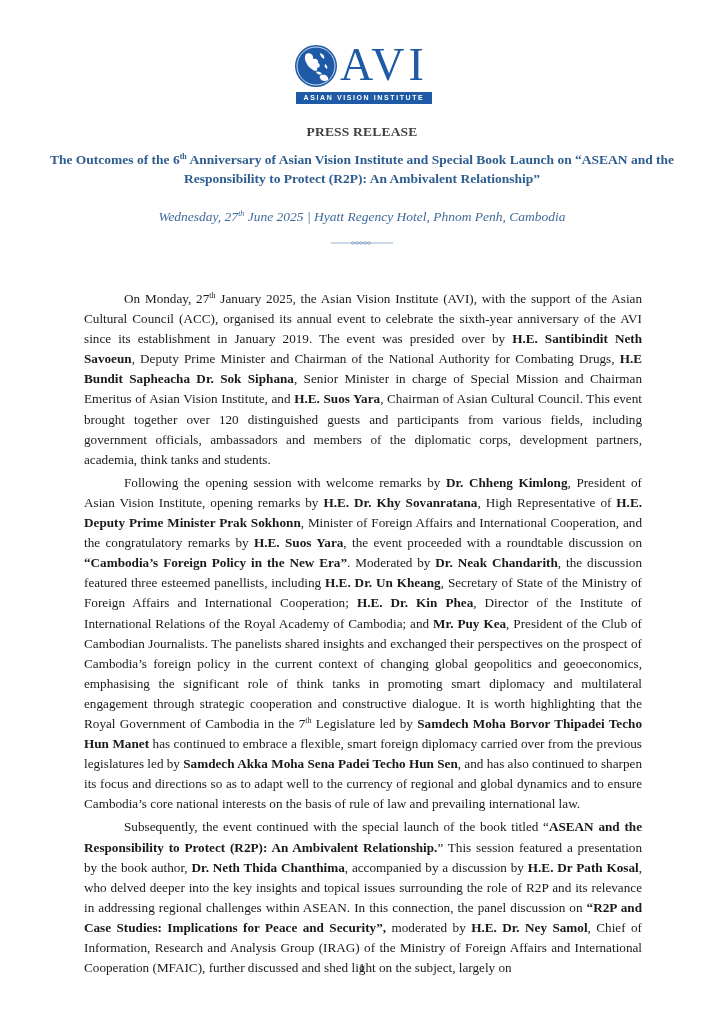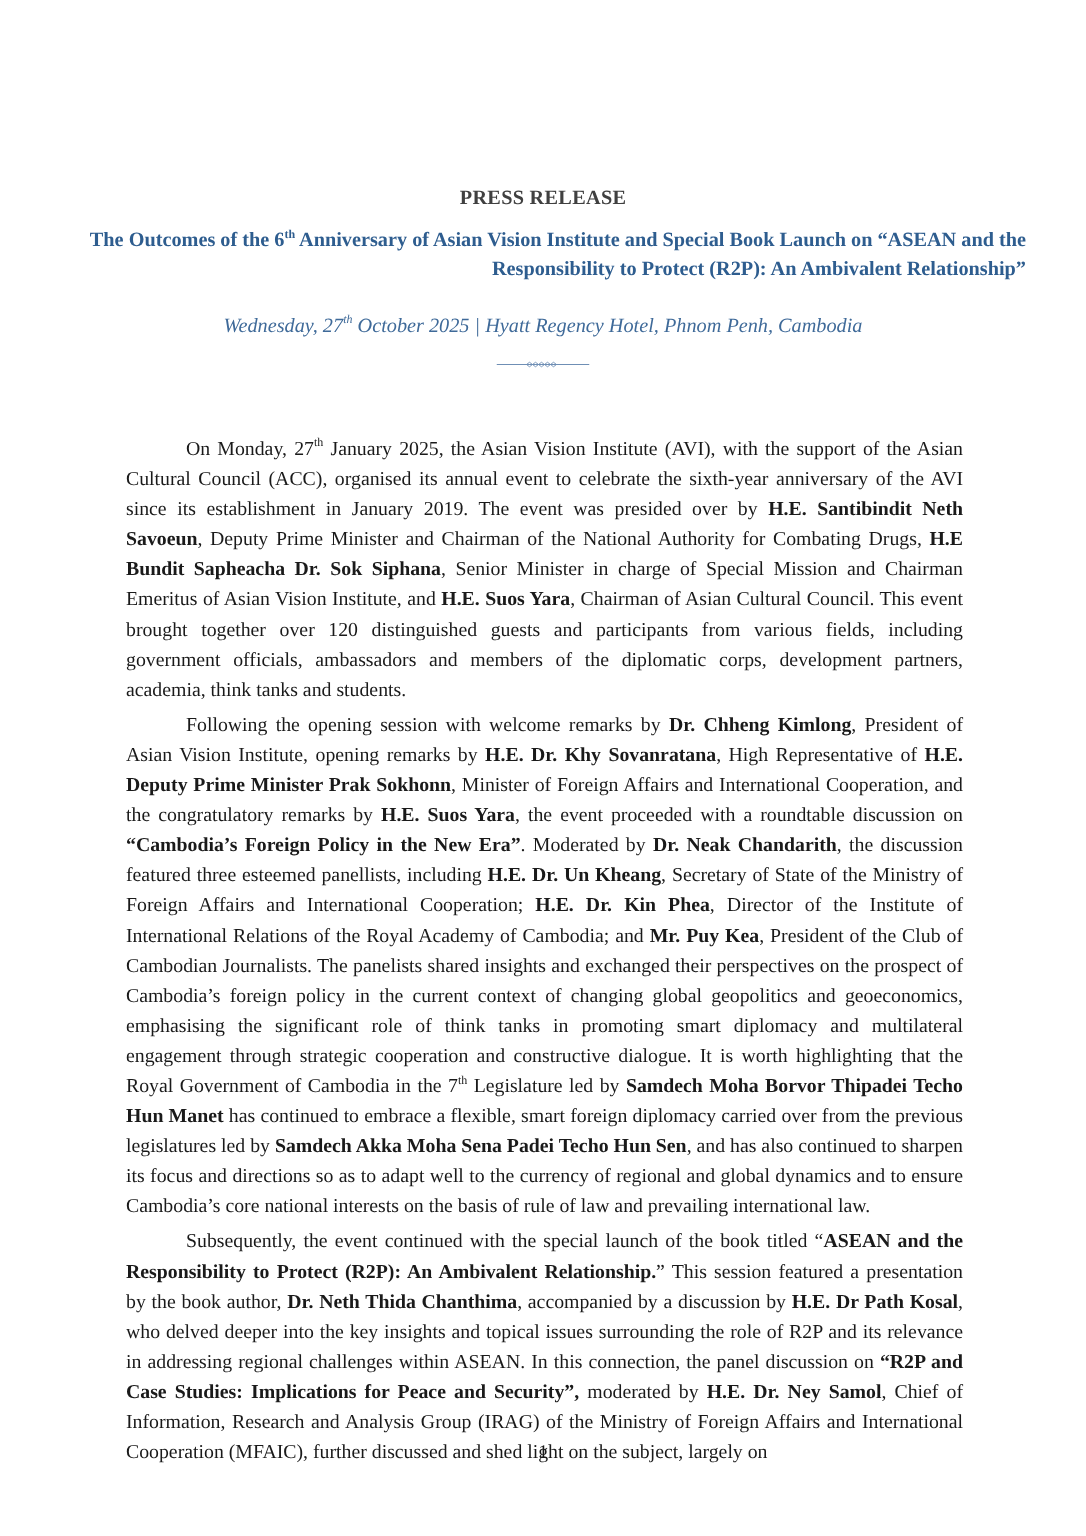--- a/index.html
+++ b/index.html
@@ -24,21 +24,21 @@
       font-family: "Liberation Sans", sans-serif; font-size: 7px; font-weight: bold;
       letter-spacing: 1.6px; text-align: center; line-height: 12px;
     }
 
     
     .press {
       position: absolute; left: 0; top: 124px; width: 724px; text-align: center;
       font-weight: bold; font-size: 13.5px; color: #404040; letter-spacing: 0.2px;
     }
     .title {
-      position: absolute; left: 40px; top: 150px; width: 644px; text-align: right;
+      position: absolute; left: 40px; top: 150px; width: 644px; text-align: center;
       font-weight: bold; font-size: 13.5px; line-height: 19px; color: #2e5d8f;
     }
     .title sup, .subtitle sup, .body sup { font-size: 8px; line-height: 0; vertical-align: super; }
     .subtitle {
       position: absolute; left: 0; top: 209px; width: 724px; text-align: center;
       font-style: italic; font-size: 13.5px; color: #3f6a99;
     }
     .divider { position: absolute; left: 331px; top: 240px; width: 62px; height: 6px; }
 
     
@@ -52,26 +52,39 @@
     .page-number {
       position: absolute; left: 0; top: 960px; width: 724px; text-align: center;
       font-size: 13px; color: #1a1a1a;
     }
   </style>
 </head>
 <body>
 
 <div class="page">
 
+  <div class="logo">
+    <svg class="logo-globe" viewBox="0 0 44 44">
+      <circle cx="22" cy="22" r="21" fill="#1f5aa6"></circle>
+      <circle cx="22" cy="22" r="19" fill="none" stroke="#ffffff" stroke-width="0.8"></circle>
+      <path d="M12 10 C16 8 20 11 19 15 C22 14 25 16 24 19 C27 20 26 24 23 24 C24 27 21 28 19 26 C17 24 14 23 13 20 C11 17 10 13 12 10 Z" fill="#ffffff"></path>
+      <path d="M26 9 C29 10 31 12 30 15 C28 14 26 12 26 9 Z" fill="#ffffff"></path>
+      <path d="M22 28 C24 27 27 28 28 30 C26 31 24 31 22 28 Z" fill="#ffffff"></path>
+      <path d="M27 31 C31 30 35 32 34 36 C31 38 27 37 26 34 C25 33 26 32 27 31 Z" fill="#ffffff"></path>
+      <path d="M31 20 C33 21 34 23 33 25 C31 24 30 22 31 20 Z" fill="#ffffff"></path>
+    </svg>
+    <div class="logo-text">AVI</div>
+    <div class="logo-bar">ASIAN VISION INSTITUTE</div>
+  </div>
 
   <div class="press">PRESS RELEASE</div>
 
   <div class="title"><span>The Outcomes of the 6</span><sup>th</sup><span> Anniversary of Asian Vision Institute and Special Book Launch on “ASEAN and the Responsibility to Protect (R2P): An Ambivalent Relationship”</span></div>
 
-  <div class="subtitle"><span>Wednesday, 27</span><sup>th</sup><span> October 2025 | Hyatt Regency Hotel, Phnom Penh, Cambodia</span></div>
+  <div class="subtitle"><span>Wednesday, 27</span><sup>th</sup><span> June 2025 | Hyatt Regency Hotel, Phnom Penh, Cambodia</span></div>
 
   <svg class="divider" viewBox="0 0 62 6">
     <line x1="0" y1="3" x2="62" y2="3" stroke="#6f8fb5" stroke-width="0.7"></line>
     <path d="M20 3 L22 1.5 L24 3 L26 1.5 L28 3 L30 1.5 L32 3 L34 1.5 L36 3 L38 1.5 L40 3 L38 4.5 L36 3 L34 4.5 L32 3 L30 4.5 L28 3 L26 4.5 L24 3 L22 4.5 Z" fill="none" stroke="#6f8fb5" stroke-width="0.6"></path>
   </svg>
 
   <div class="body">
     <p><span>On Monday, 27</span><sup>th</sup><span> January 2025, the Asian Vision Institute (AVI), with the support of the Asian Cultural Council (ACC), organised its annual event to celebrate the sixth-year anniversary of the AVI since its establishment in January 2019. The event was presided over by </span><b>H.E. Santibindit Neth Savoeun</b><span>, Deputy Prime Minister and Chairman of the National Authority for Combating Drugs, </span><b>H.E Bundit Sapheacha Dr. Sok Siphana</b><span>, Senior Minister in charge of Special Mission and Chairman Emeritus of Asian Vision Institute, and </span><b>H.E. Suos Yara</b><span>, Chairman of Asian Cultural Council. This event brought together over 120 distinguished guests and participants from various fields, including government officials, ambassadors and members of the diplomatic corps, development partners, academia, think tanks and students.</span></p>
     <p><span>Following the opening session with welcome remarks by </span><b>Dr. Chheng Kimlong</b><span>, President of Asian Vision Institute, opening remarks by </span><b>H.E. Dr. Khy Sovanratana</b><span>, High Representative of </span><b>H.E. Deputy Prime Minister Prak Sokhonn</b><span>, Minister of Foreign Affairs and International Cooperation, and the congratulatory remarks by </span><b>H.E. Suos Yara</b><span>, the event proceeded with a roundtable discussion on </span><b>“Cambodia’s Foreign Policy in the New Era”</b><span>. Moderated by </span><b>Dr. Neak Chandarith</b><span>, the discussion featured three esteemed panellists, including </span><b>H.E. Dr. Un Kheang</b><span>, Secretary of State of the Ministry of Foreign Affairs and International Cooperation; </span><b>H.E. Dr. Kin Phea</b><span>, Director of the Institute of International Relations of the Royal Academy of Cambodia; and </span><b>Mr. Puy Kea</b><span>, President of the Club of Cambodian Journalists. The panelists shared insights and exchanged their perspectives on the prospect of Cambodia’s foreign policy in the current context of changing global geopolitics and geoeconomics, emphasising the significant role of think tanks in promoting smart diplomacy and multilateral engagement through strategic cooperation and constructive dialogue. It is worth highlighting that the Royal Government of Cambodia in the 7</span><sup>th</sup><span> Legislature led by </span><b>Samdech Moha Borvor Thipadei Techo Hun Manet</b><span> has continued to embrace a flexible, smart foreign diplomacy carried over from the previous legislatures led by </span><b>Samdech Akka Moha Sena Padei Techo Hun Sen</b><span>, and has also continued to sharpen its focus and directions so as to adapt well to the currency of regional and global dynamics and to ensure Cambodia’s core national interests on the basis of rule of law and prevailing international law.</span></p>
     <p><span>Subsequently, the event continued with the special launch of the book titled “</span><b>ASEAN and the Responsibility to Protect (R2P): An Ambivalent Relationship.</b><span>” This session featured a presentation by the book author, </span><b>Dr. Neth Thida Chanthima</b><span>, accompanied by a discussion by </span><b>H.E. Dr Path Kosal</b><span>, who delved deeper into the key insights and topical issues surrounding the role of R2P and its relevance in addressing regional challenges within ASEAN. In this connection, the panel discussion on </span><b>“R2P and Case Studies: Implications for Peace and Security”,</b><span> moderated by </span><b>H.E. Dr. Ney Samol</b><span>, Chief of Information, Research and Analysis Group (IRAG) of the Ministry of Foreign Affairs and International Cooperation (MFAIC), further discussed and shed light on the subject, largely on</span></p>

